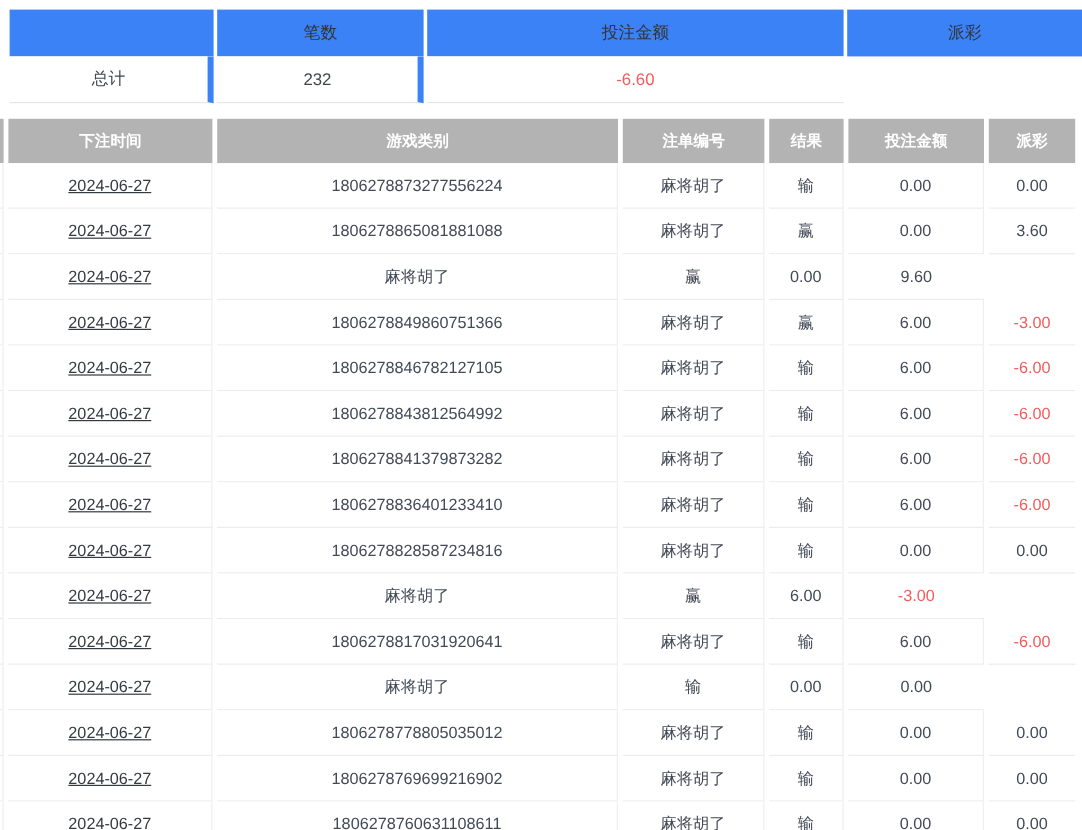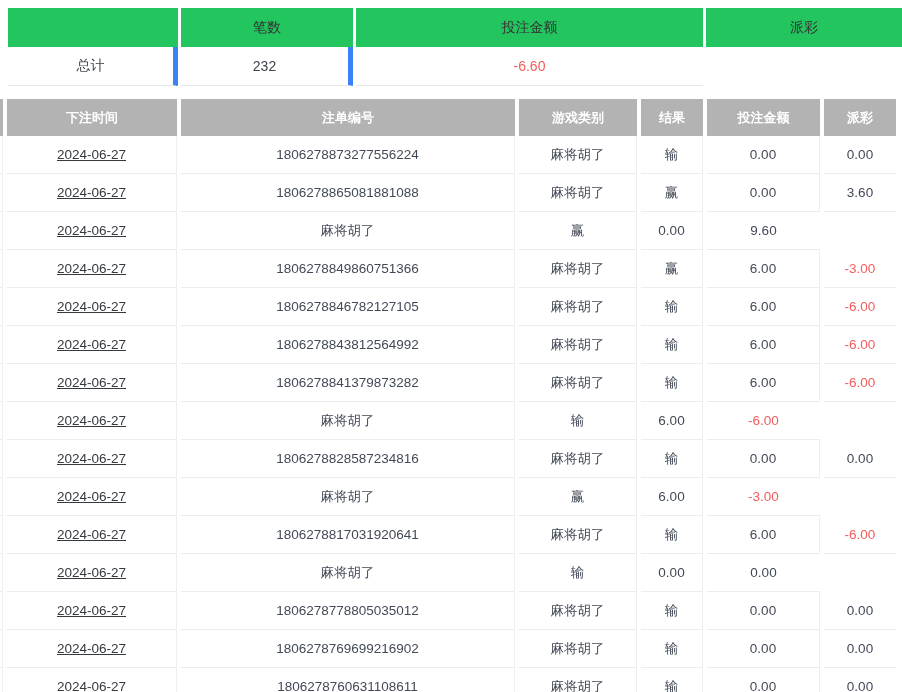--- a/index.html
+++ b/index.html
@@ -17,21 +17,21 @@
     display: grid;
     grid-template-columns: 170px 172px 347px 1fr;
     column-gap: 3px;
   }
   .summary-row .cell {
     height: 39px;
     display: flex; align-items: center; justify-content: center;
     font-size: 14px;
     color: #333333;
   }
-  .summary-head .cell { background: #22c55e; }
+  .summary-head .cell { background: #3b82f6; }
   .summary-body .cell {
     background: #ffffff;
     border-bottom: 1px solid #e7e7e7;
     border-right: 5px solid #3b82f6;
     color: #40454e;
   }
   .summary-body .cell:last-child { border-right: none; }
 
   
   .main { position: absolute; left: 0; top: 99px; width: 896px; }
@@ -78,22 +78,22 @@
       <div class="cell">总计</div>
       <div class="cell js-neg">232</div>
       <div class="cell js-neg neg">-6.60</div>
     </div>
   </div>
 
   <div class="main">
     <div class="grid-row main-head">
       <div class="cell"></div>
       <div class="cell">下注时间</div>
+      <div class="cell">游戏类别</div>
       <div class="cell">注单编号</div>
-      <div class="cell">游戏类别</div>
       <div class="cell">结果</div>
       <div class="cell">投注金额</div>
       <div class="cell">派彩</div>
     </div>
     <div class="main-body">
         <div class="grid-row">
     <div class="cell"></div>
     <div class="cell c-date">2024-06-27</div>
     <div class="cell">1806278873277556224</div>
     <div class="cell">麻将胡了</div>
@@ -150,20 +150,21 @@
     <div class="cell c-date">2024-06-27</div>
     <div class="cell">1806278841379873282</div>
     <div class="cell">麻将胡了</div>
     <div class="cell">输</div>
     <div class="cell">6.00</div>
     <div class="cell neg">-6.00</div>
   </div>
         <div class="grid-row">
     <div class="cell"></div>
     <div class="cell c-date">2024-06-27</div>
+    <div class="cell">1806278836401233410</div>
     <div class="cell">麻将胡了</div>
     <div class="cell">输</div>
     <div class="cell">6.00</div>
     <div class="cell neg">-6.00</div>
   </div>
         <div class="grid-row">
     <div class="cell"></div>
     <div class="cell c-date">2024-06-27</div>
     <div class="cell">1806278828587234816</div>
     <div class="cell">麻将胡了</div>

